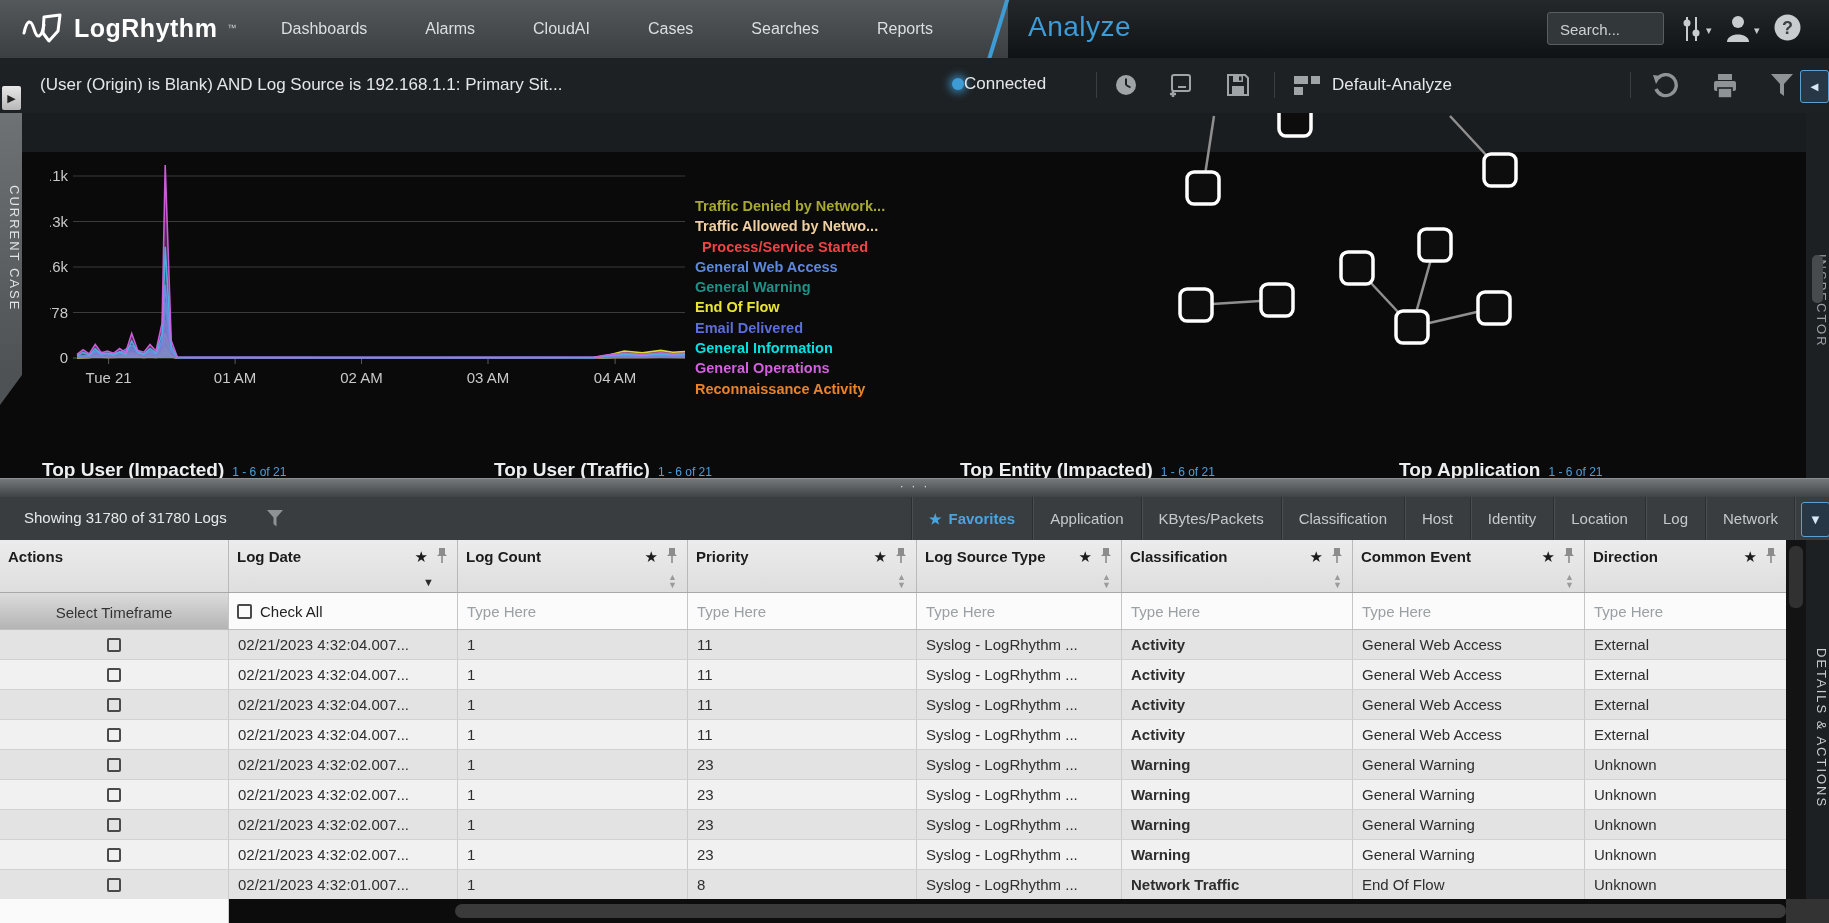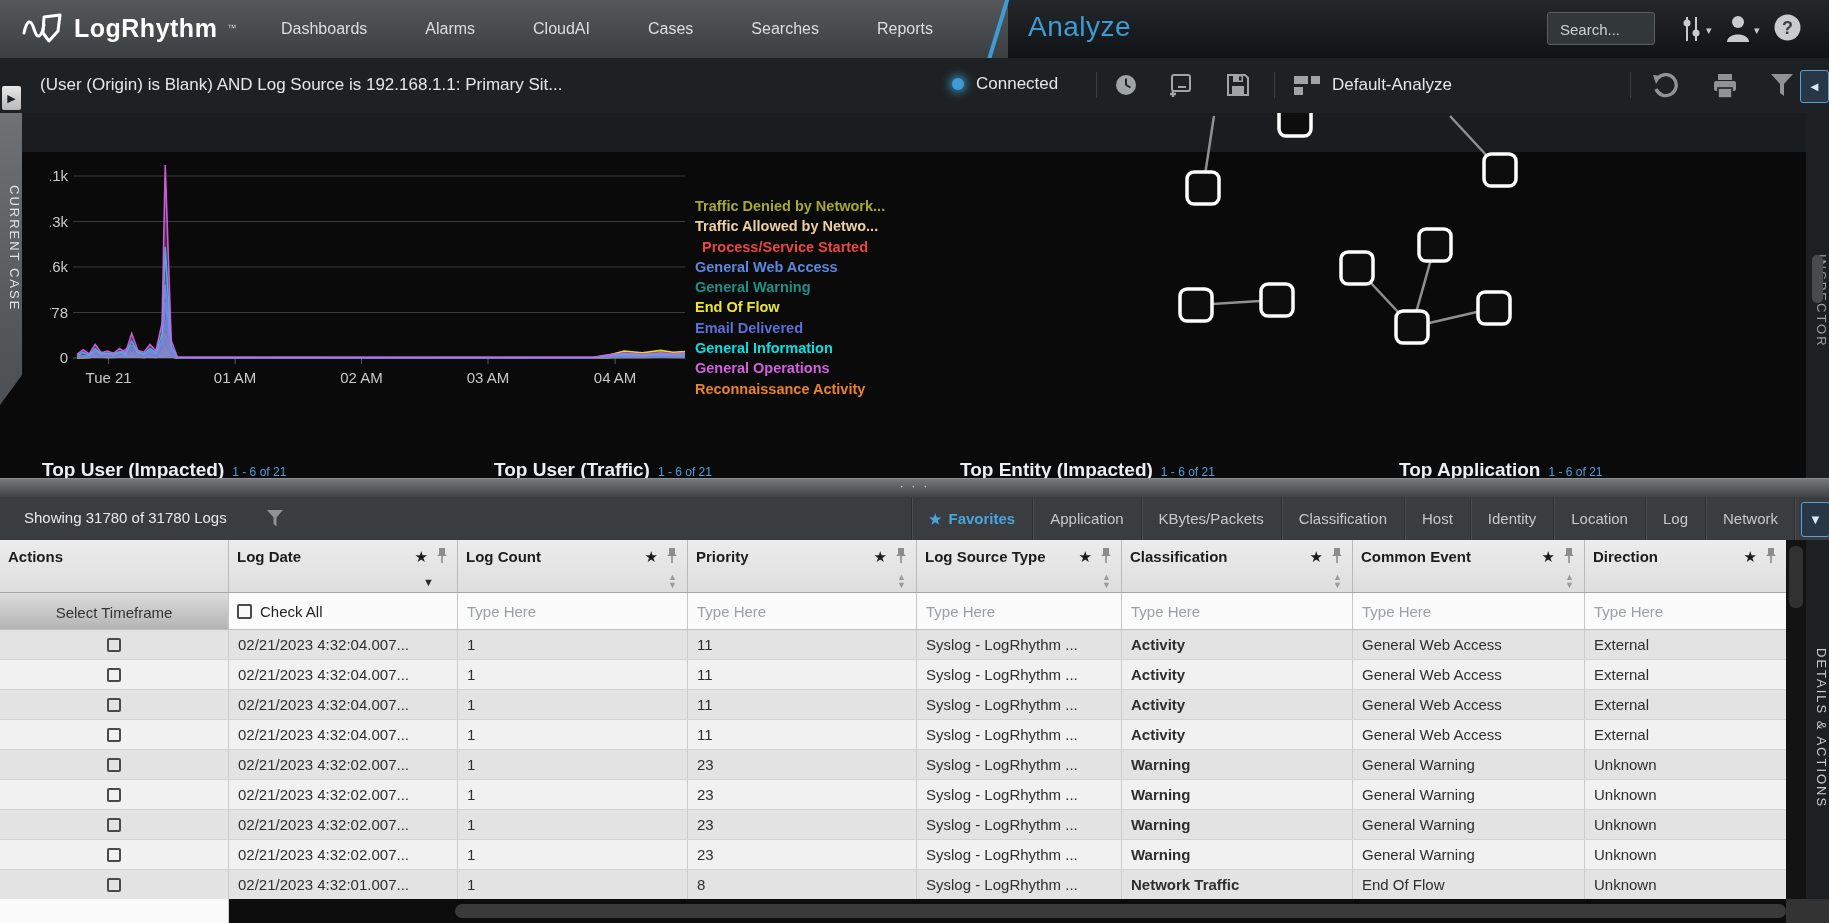--- a/index.html
+++ b/index.html
@@ -12,31 +12,31 @@
   .topnav{left:0;top:0;width:1829px;height:58px;
           background:linear-gradient(#54585a,#3b3f41);border-bottom:1px solid #141618;}
   .brand{left:22px;top:11px;display:flex;align-items:center;gap:10px;color:#fff;}
   .brand-name{font-size:25px;font-weight:bold;letter-spacing:.5px;}
   .brand sup{font-size:9px;color:#cfd2d4;}
   .nav-items{left:252px;top:0;height:58px;display:flex;align-items:center;}
   .nav-item{padding:0 29px;font-size:16px;color:#dcdee0;cursor:pointer;}
   .wedge{left:1008px;top:0;right:0;height:58px;background:linear-gradient(#24282b,#101315);}
   .wedge-line{left:996px;top:-6px;width:4px;height:72px;background:#3d9bd5;transform:rotate(17deg);}
   .analyze{left:1028px;top:11px;font-size:28px;font-weight:300;color:#3d9bd5;letter-spacing:.5px;}
-  .searchbtn{left:1547px;top:12px;width:108px;height:33px;background:#32373a;border:1px solid #5a5e60;
+  .searchbtn{left:1547px;top:12px;width:117px;height:33px;background:#32373a;border:1px solid #5a5e60;
              border-radius:3px;color:#cfd2d4;font-size:15px;line-height:33px;padding-left:12px;box-sizing:border-box;cursor:text;}
   .tn-ico{top:16px;color:#c9ccce;cursor:pointer;}
   .caret{font-size:11px;color:#c9ccce;top:24px;cursor:pointer;}
 
   
   .subbar{left:0;top:58px;width:1829px;height:55px;background:#1e2123;}
   .expand-btn{left:2px;top:28px;width:19px;height:24px;background:linear-gradient(#e8e8e8,#b8b8b8);
               border-radius:2px;color:#222;font-size:11px;text-align:center;line-height:24px;cursor:pointer;}
   .filter-summary{left:40px;top:17px;font-size:17px;color:#e4e6e8;white-space:nowrap;}
-  .conn{left:952px;top:16px;display:flex;align-items:center;gap:12px;}
+  .conn{left:952px;top:16px;display:flex;align-items:center;}
   .conn-dot{width:12px;height:12px;border-radius:50%;background:#3d9bd5;
             box-shadow:0 0 8px 3px rgba(61,155,213,.75);}
   .conn-label{font-size:17px;color:#e4e6e8;}
   .sb-sep{top:14px;width:1px;height:26px;background:#3a3e41;}
   .sb-ico{top:15px;cursor:pointer;}
   .layout-name{left:1332px;top:17px;font-size:17px;color:#e4e6e8;}
   .panel-btn{width:27px;height:31px;background:#273745;border:1px solid #5d9fd0;border-radius:3px;
              color:#d7e8f5;text-align:center;line-height:31px;font-size:13px;cursor:pointer;}
 
   

